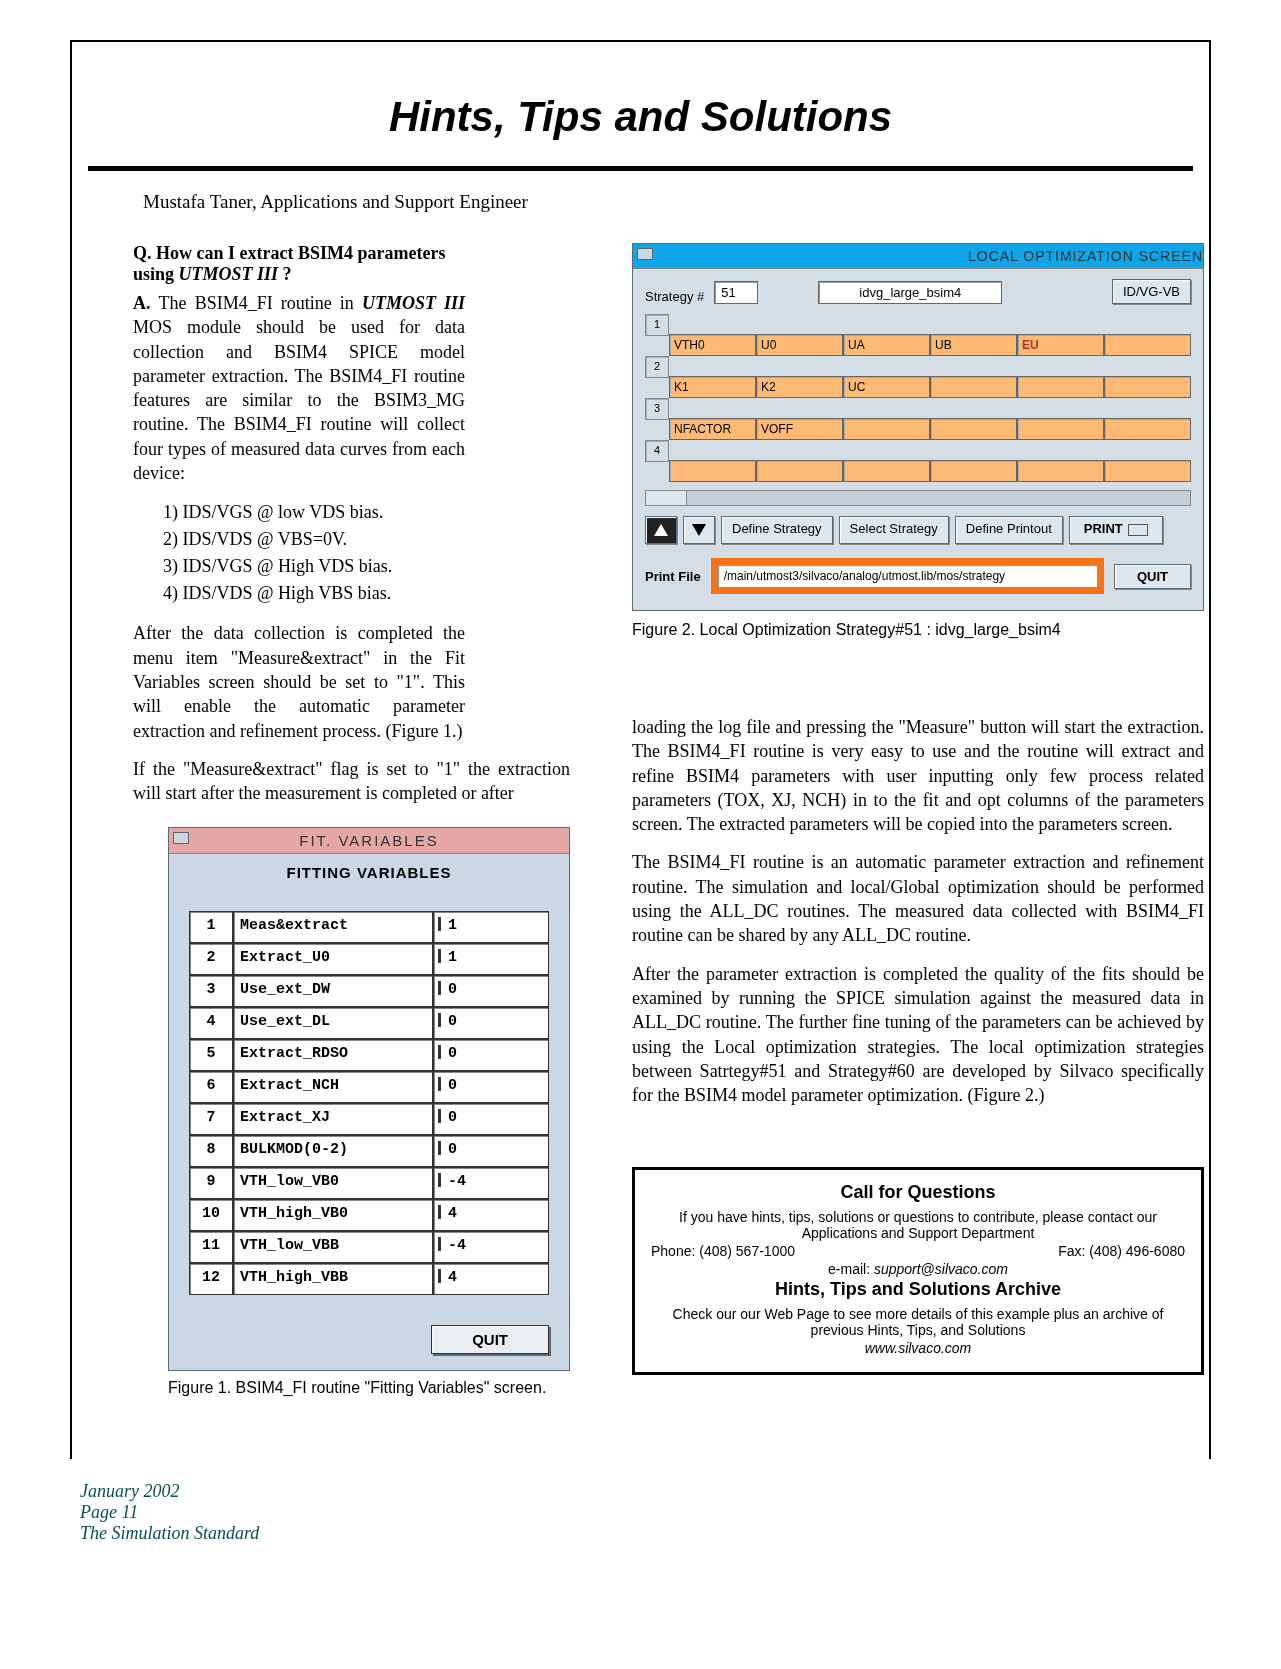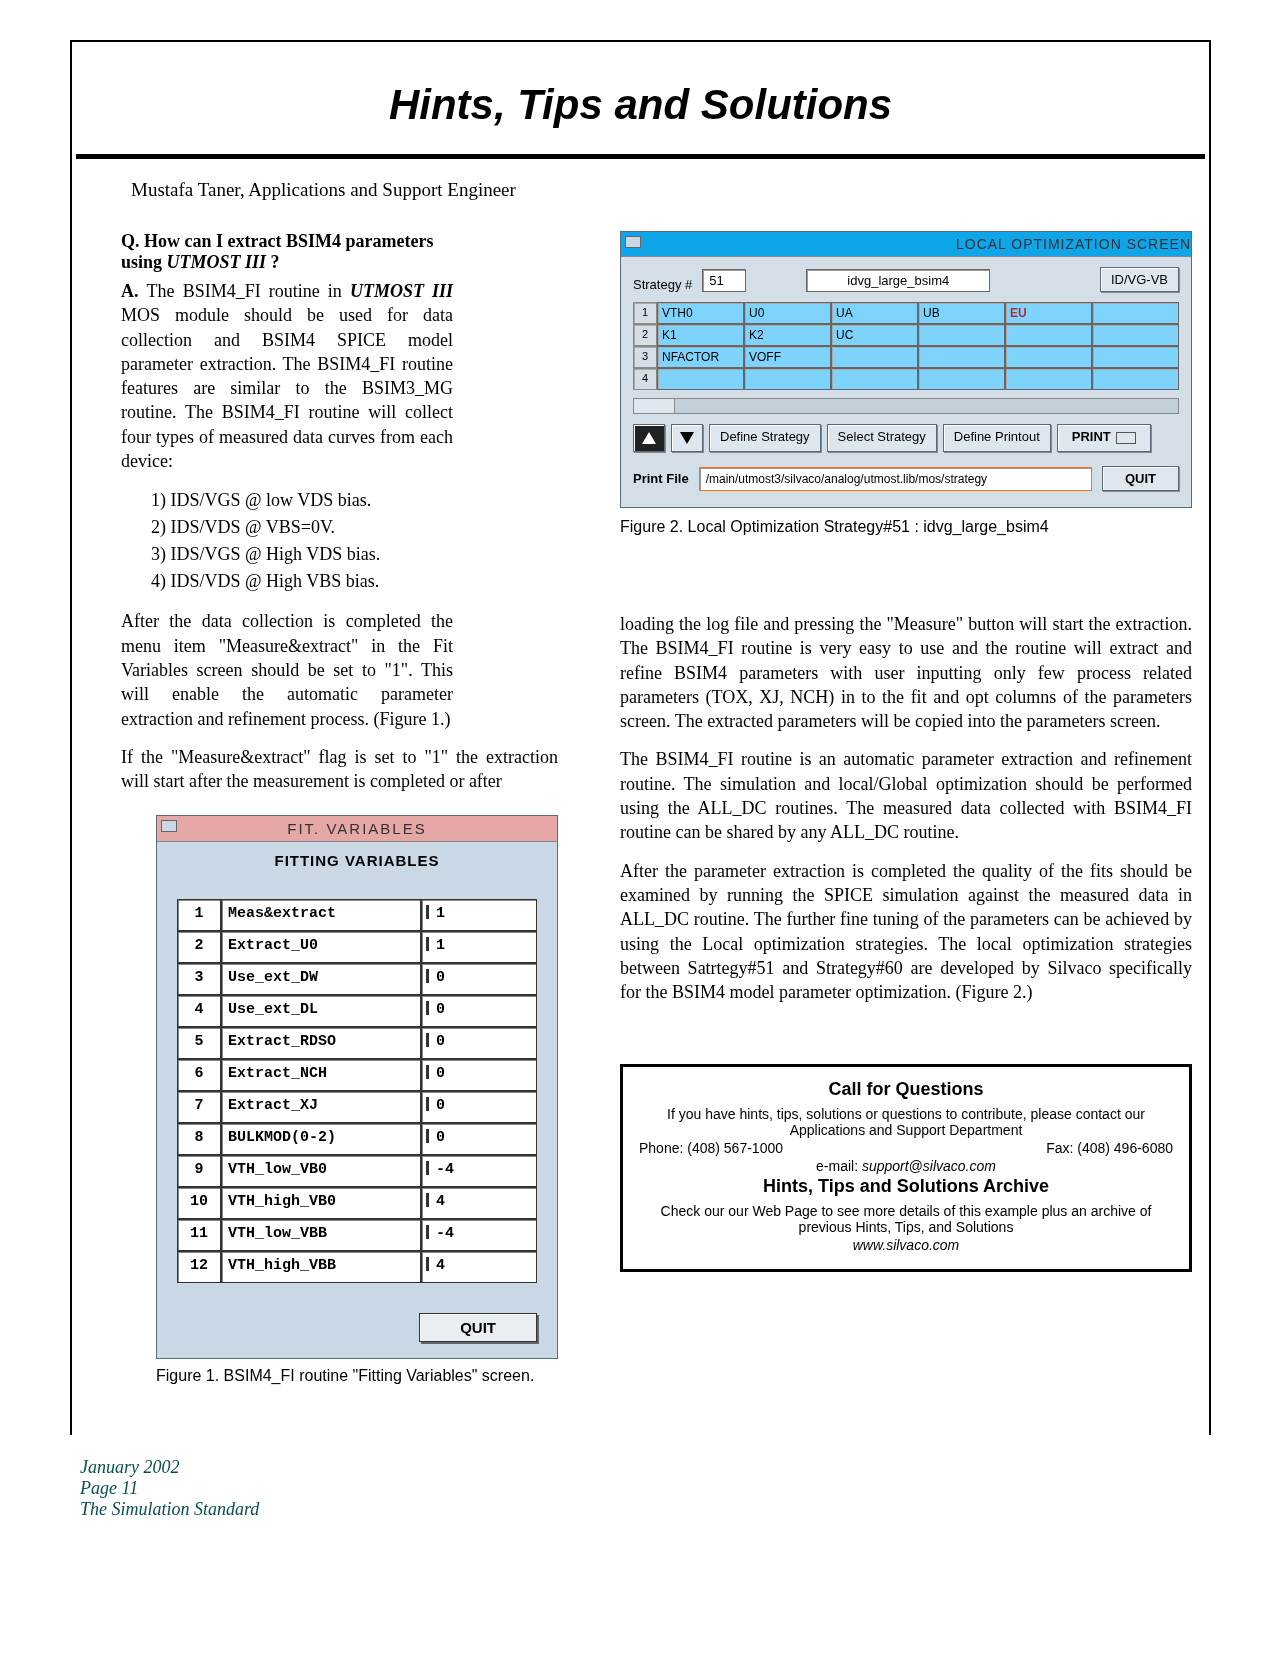--- a/index.html
+++ b/index.html
@@ -12,21 +12,21 @@
     width: 1281px;
     min-height: 1669px;
     margin: 0 auto;
     padding: 40px 70px 0 70px;
     box-sizing: border-box;
     position: relative;
   }
   .frame {
     border: 2px solid #000;
     border-bottom: none;
-    padding: 4px;
+    padding: 16px;
   }
   h1.title {
     font-style: italic;
     font-weight: bold;
     font-family: Arial, Helvetica, sans-serif;
     font-size: 42px;
     text-align: center;
     margin: 35px 0 25px 0;
   }
   .rule {
@@ -199,21 +199,21 @@
     padding: 3px 4px;
     height: 22px;
     box-sizing: border-box;
   }
   .pgcell.small {
     background: #d3dee7;
     border: 1px solid #888;
     text-align: center;
     font-size: 11px;
   }
-  .pgcell.e { background: #7dd3fc; }
+  .pgcell.e { background: #fdba74; margin-top: 20px; }
   .pgcell.eu { color: #b03030; font-weight: bold; }
   .scrollbar {
     margin: 0 12px;
     height: 14px;
     background: #c3d0da;
     border: 1px solid #888;
     position: relative;
   }
   .scrollbar::before {
     content:""; position:absolute; left:0; top:0; width:40px; height:100%;
@@ -235,21 +235,21 @@
   .tri-up { width:0;height:0;border-left:7px solid transparent;border-right:7px solid transparent;border-bottom:12px solid #fff; }
   .tri-down { width:0;height:0;border-left:7px solid transparent;border-right:7px solid transparent;border-top:12px solid #000; }
   .printerow {
     display: flex;
     align-items: center;
     gap: 10px;
     padding: 10px 12px 16px 12px;
   }
   .printerow .path {
     flex: 1;
-    background:#fff; border:1px solid #f97316;
+    background:#fff; border:7px solid #f97316;
     box-shadow: inset 1px 1px 0 #999;
     font-size: 12px; padding: 4px 6px;
     white-space: nowrap; overflow:hidden;
   }
   .callbox {
     border: 3px solid #000;
     padding: 10px 16px 14px 16px;
     font-family: Arial, Helvetica, sans-serif;
     text-align: center;
     margin-top: 60px;

